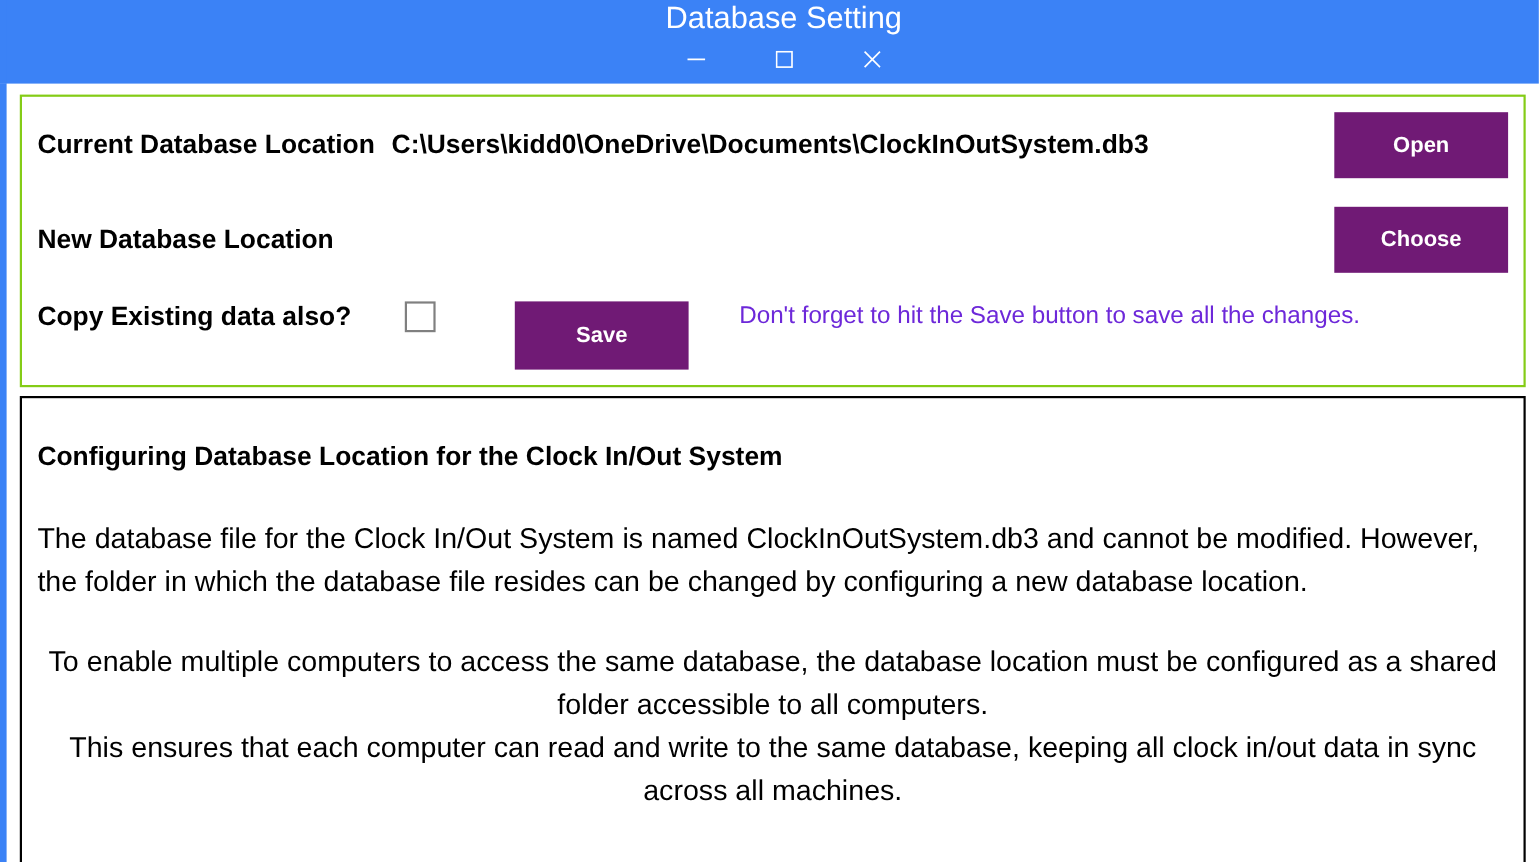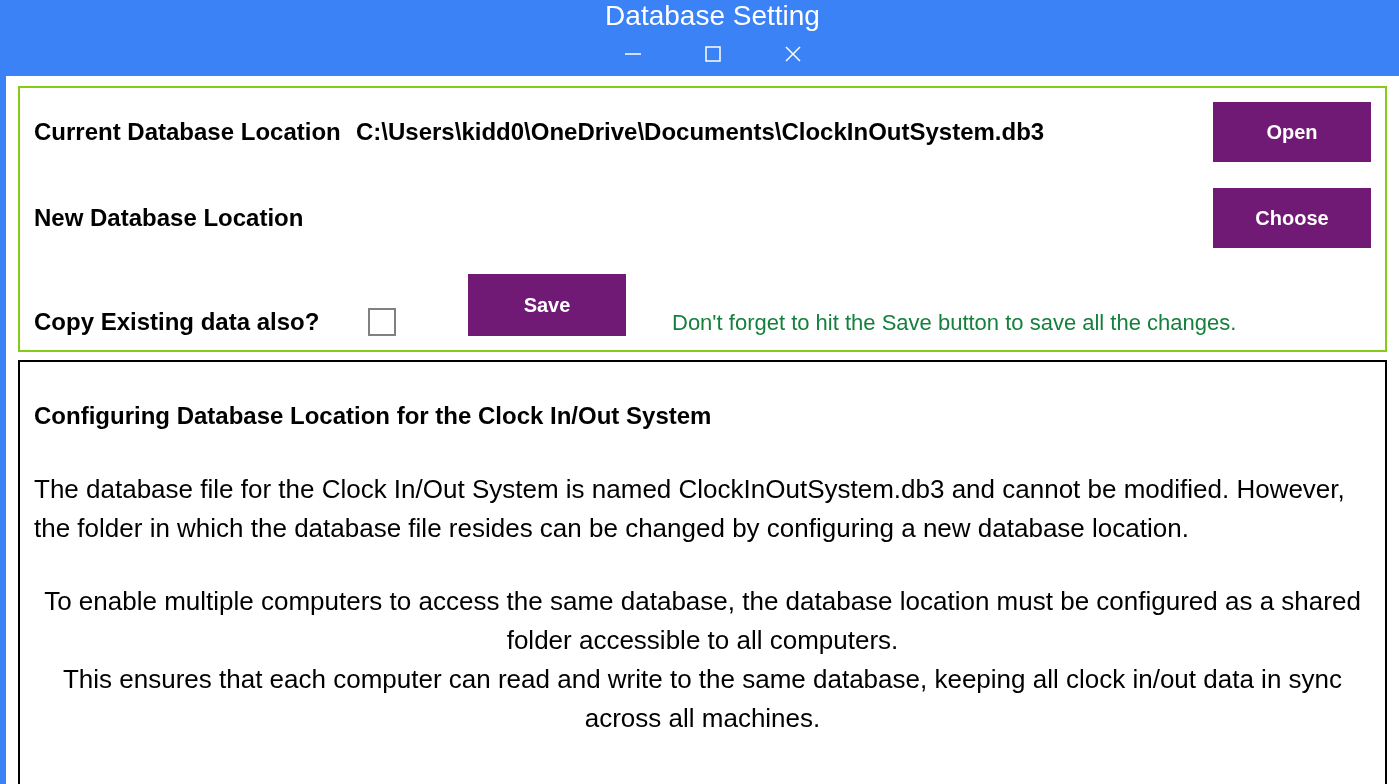--- a/index.html
+++ b/index.html
@@ -90,40 +90,40 @@
     display: flex;
     align-items: center;
     justify-content: center;
   }
   .btn-save {
     width: 158px;
     height: 62px;
   }
   .row-save {
     display: flex;
-    align-items: flex-end;
+    align-items: flex-start;
     gap: 12px;
   }
   .copy-label {
     font-size: 24px;
     font-weight: 700;
     color: #000000;
     width: 322px;
   }
   .checkbox {
     width: 28px;
     height: 28px;
     border: 2px solid #808080;
     margin-right: 60px;
     cursor: pointer;
     flex-shrink: 0;
   }
   .hint {
     font-size: 22px;
-    color: #15803d;
+    color: #6d28d9;
     margin-left: 34px;
   }
   .info-panel {
     border: 2px solid #000000;
     padding: 40px 14px 14px 14px;
     height: 452px;
   }
   .info-heading {
     font-size: 24px;
     font-weight: 700;

